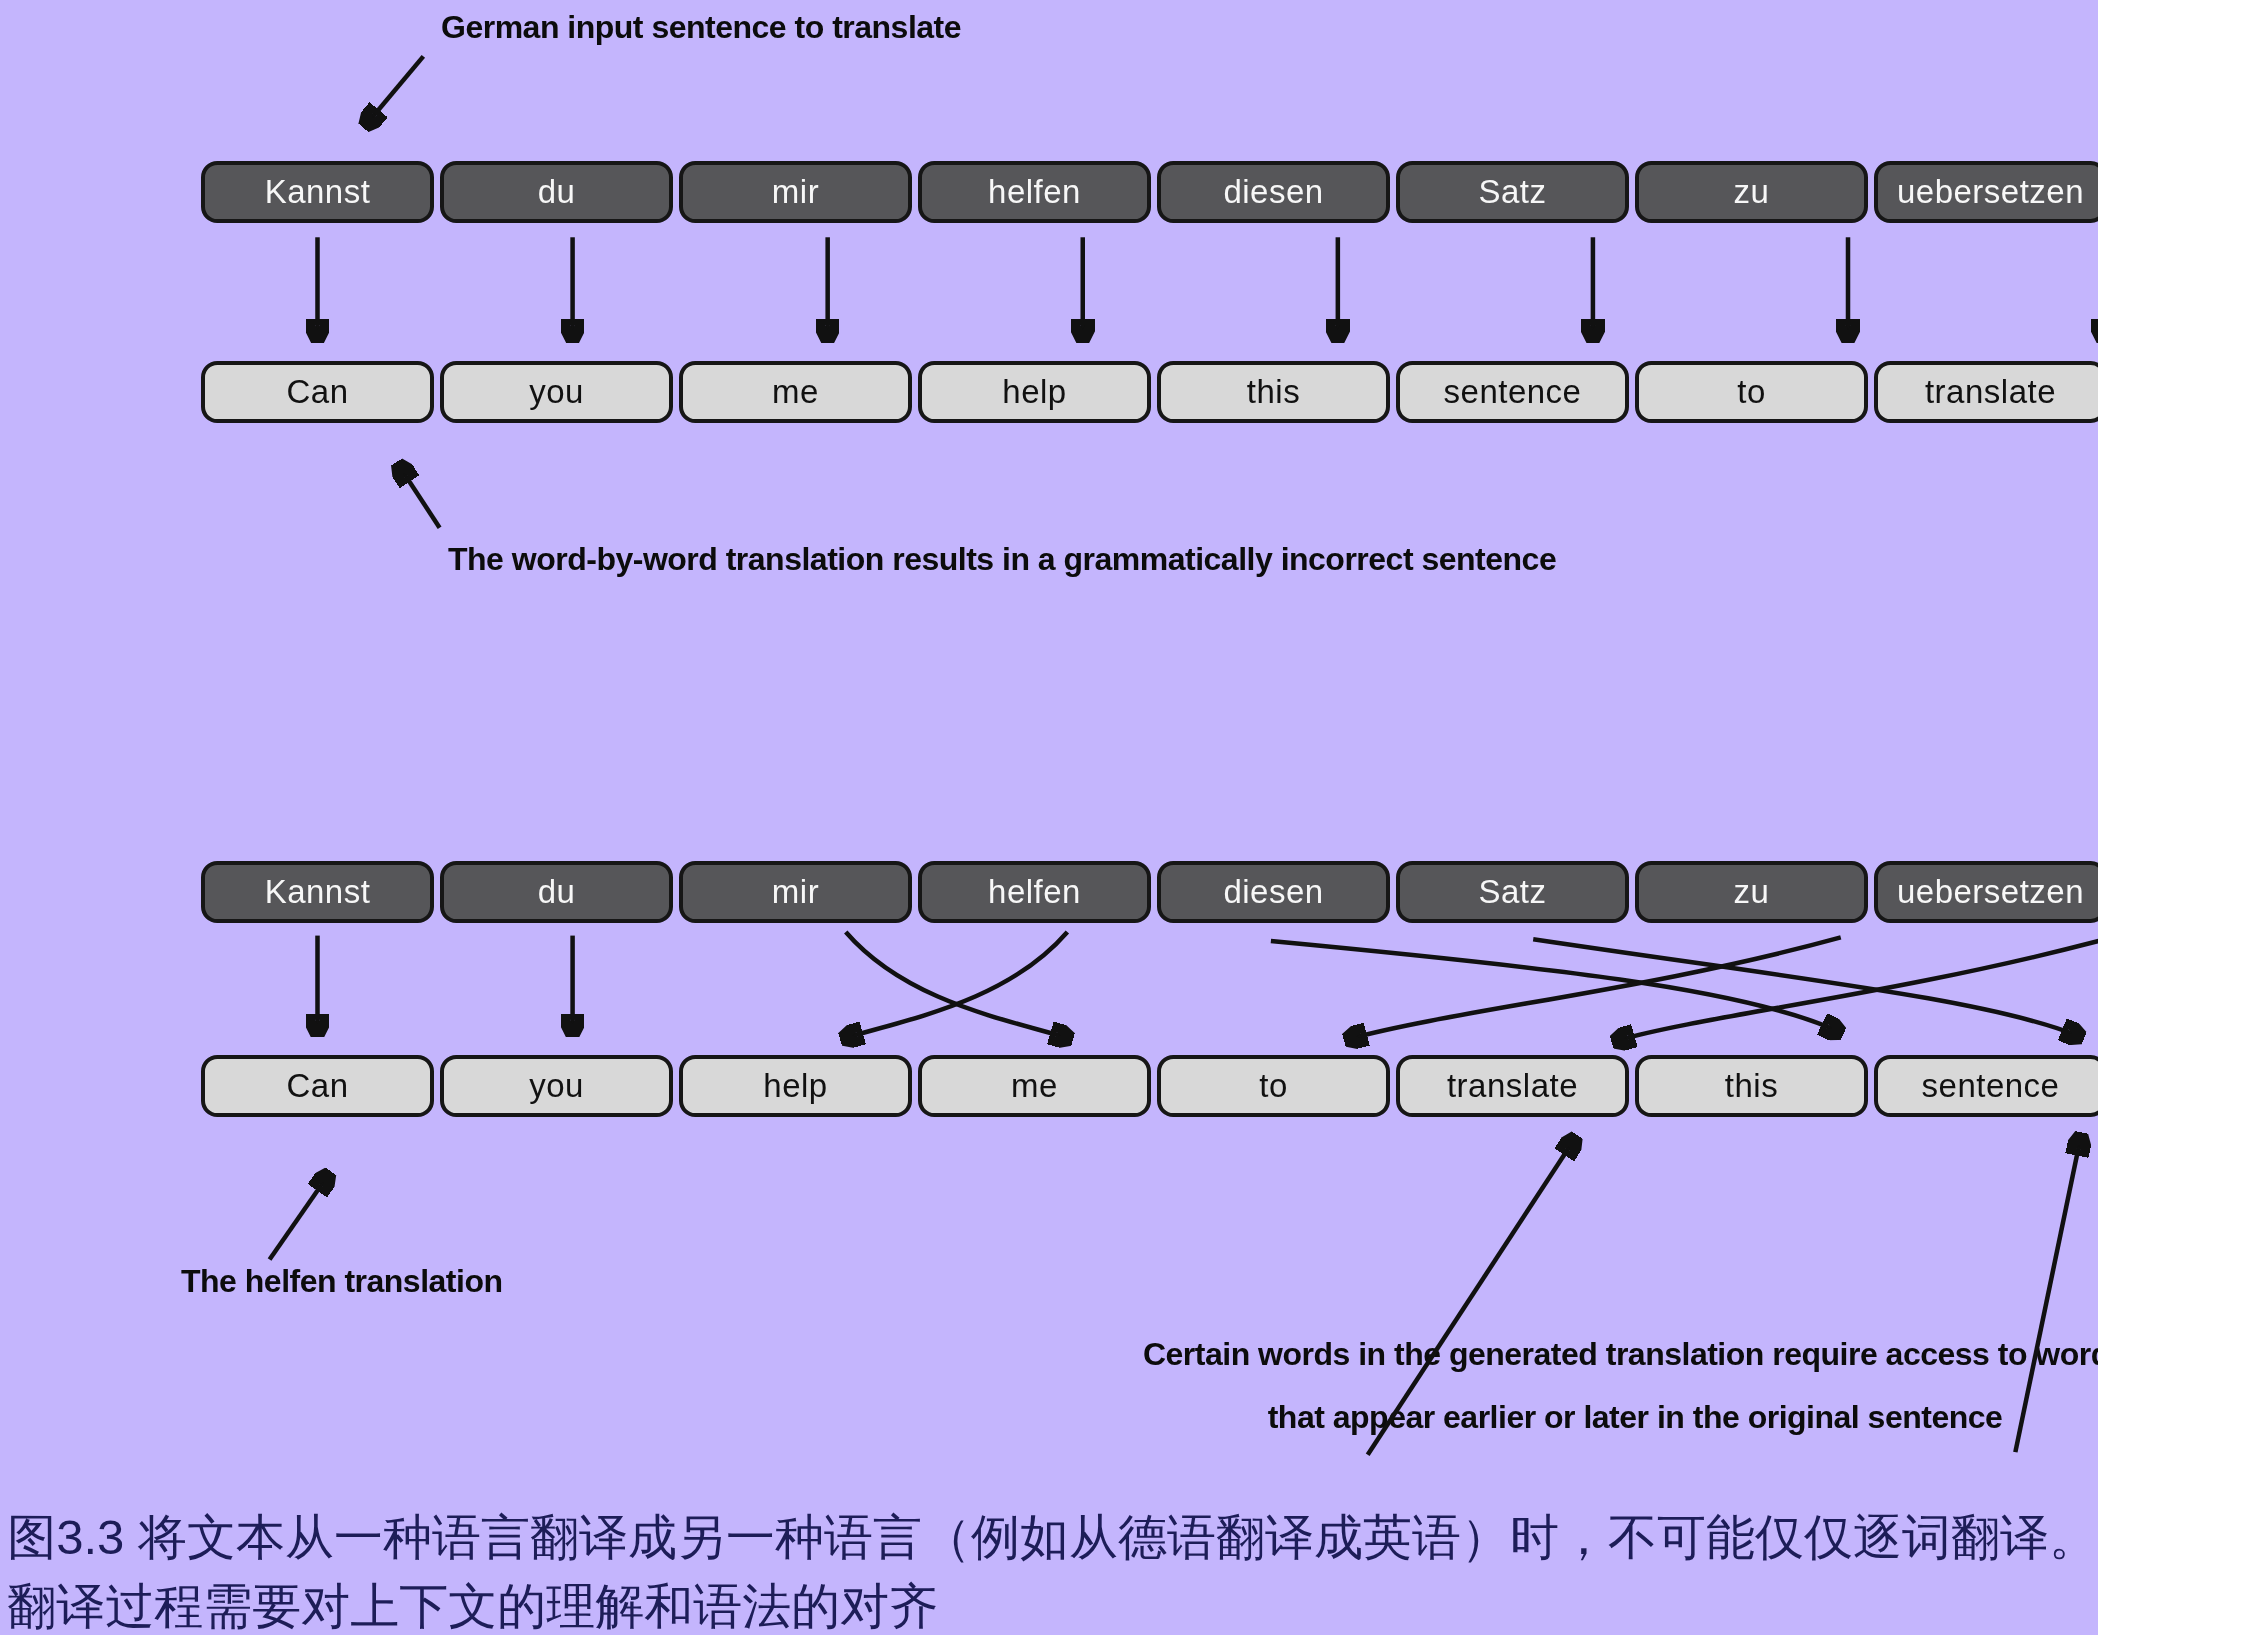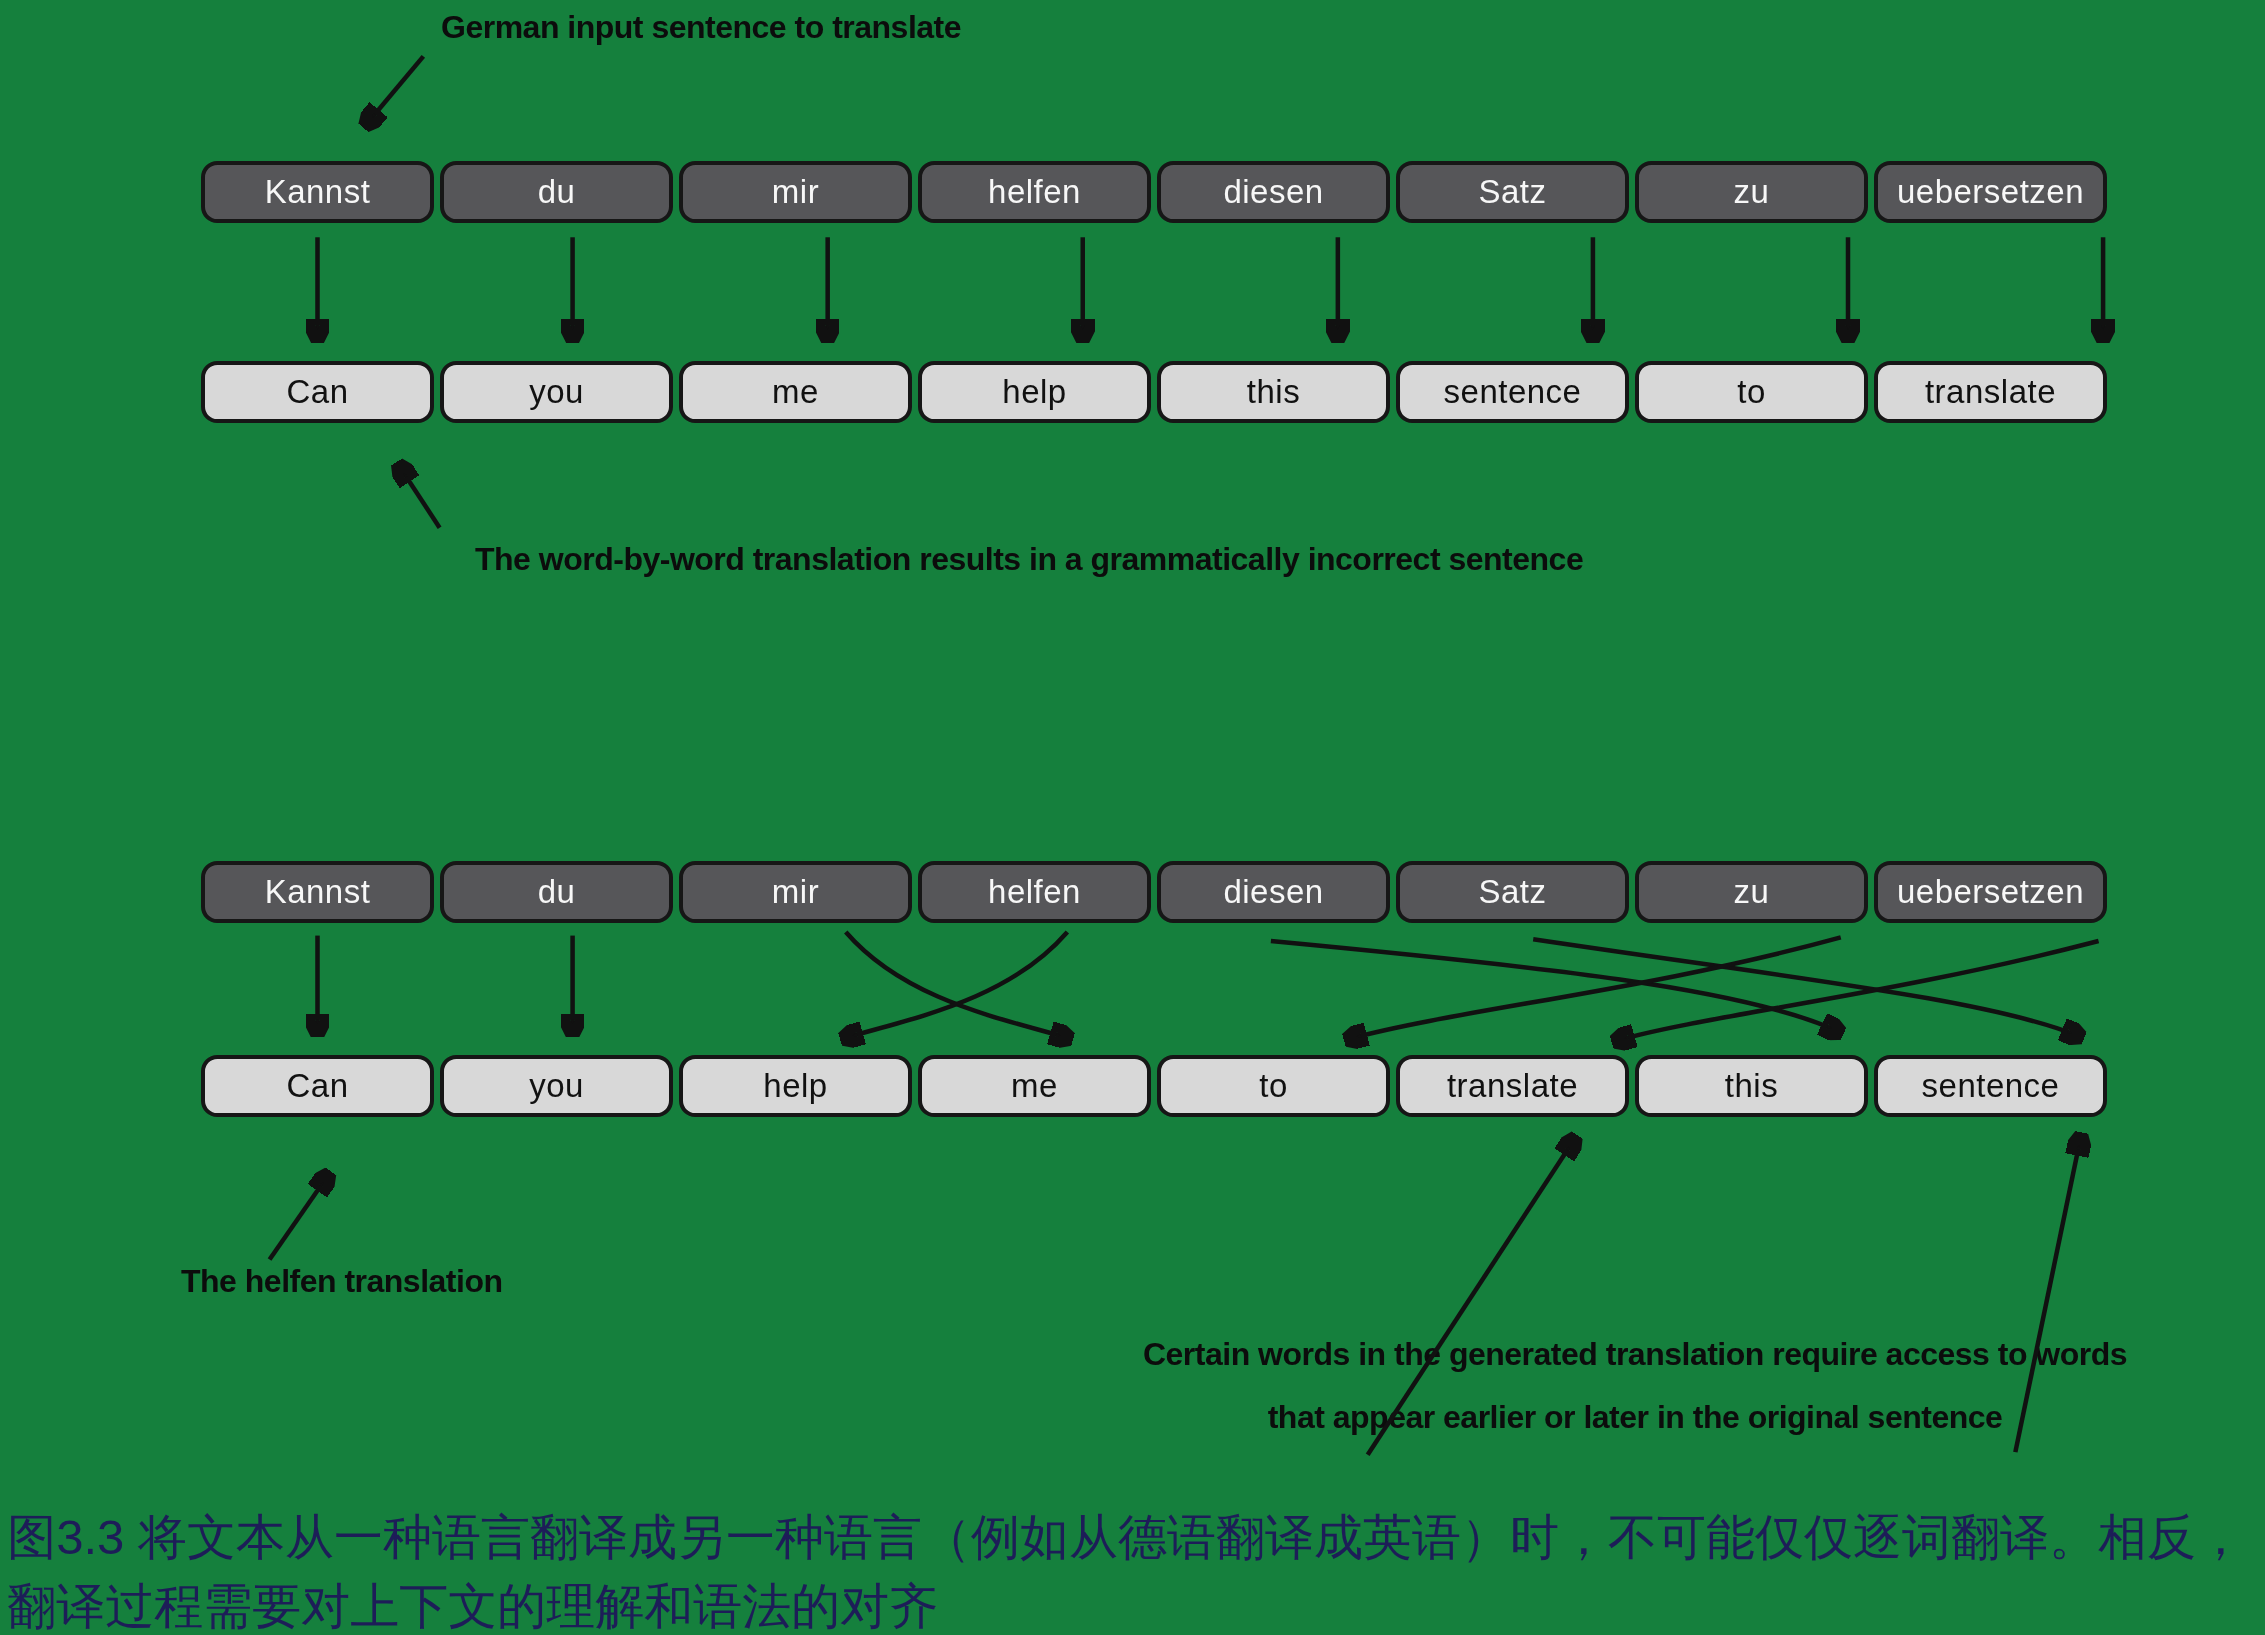--- a/index.html
+++ b/index.html
@@ -1,19 +1,19 @@
 <!DOCTYPE html>
 <html style="font-size:14.5px"><head>
 <meta charset="utf-8">
 <style>
   html,body{margin:0;padding:0;background:#ffffff;}
   #canvas{
     position:relative;
-    width:2265px;height:1636px;
-    background:#15803d;
+    width:2098px;height:1636px;
+    background:#c4b5fd;
     font-family:"Liberation Sans", sans-serif;
     overflow:hidden;
   }
   .word-row{
     position:absolute;
     left:201px;
     display:flex;
     gap:6px;
   }
   .word-box{
@@ -65,21 +65,21 @@
     font-family:"Liberation Sans", sans-serif;
   }
 </style>
 </head>
 <body>
 
 <div id="canvas">
 
   <div class="annotation" style="left:441px;top:9px;">German input sentence to translate</div>
 
-  <div class="annotation" style="left:475px;top:541px;">The word-by-word translation results in a grammatically incorrect sentence</div>
+  <div class="annotation" style="left:448px;top:541px;">The word-by-word translation results in a grammatically incorrect sentence</div>
 
   <div class="annotation" style="left:181px;top:1263px;">The helfen translation</div>
 
   <div class="annotation center" style="left:1004px;top:1323px;width:1262px;">
     <div>Certain words in the generated translation require access to words</div>
     <div>that appear earlier or later in the original sentence</div>
   </div>
 
   <div class="word-row" style="top:161px;">
     <div class="word-box dark">Kannst</div>

